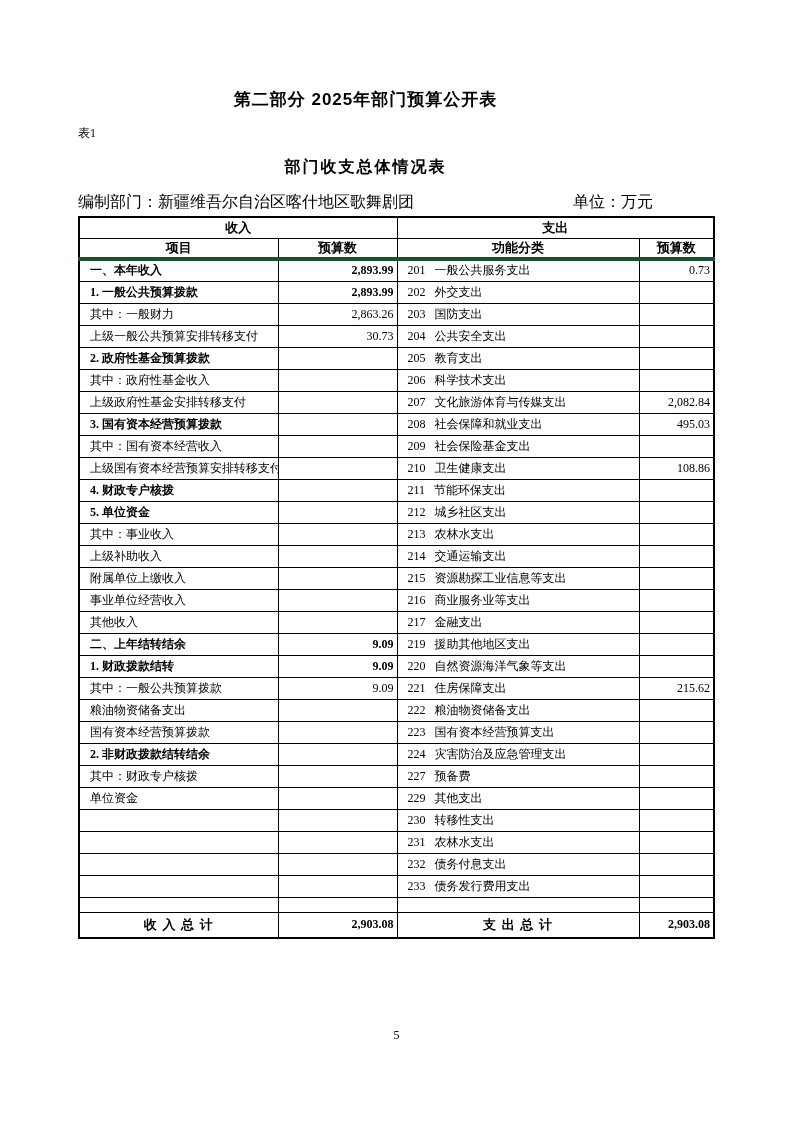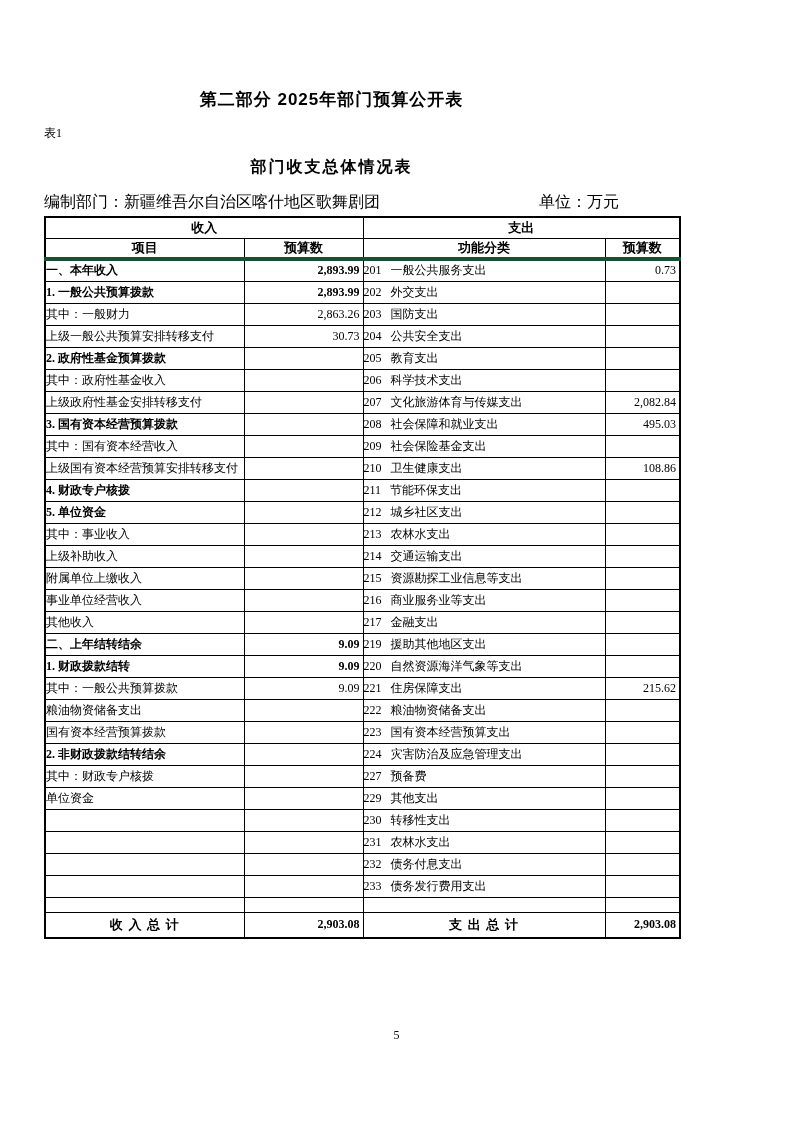--- a/index.html
+++ b/index.html
@@ -6,21 +6,21 @@
   html, body { background: #e8e8e8; }
   body { font-family: "Liberation Serif", "DejaVu Serif", serif; color: #000; }
   .page {
     position: relative;
     width: 793px;
     height: 1122px;
     background: #ffffff;
     margin: 0 auto;
     overflow: hidden;
   }
-  .content { width: 575px; margin-left: 44px; }
+  .content { width: 575px; margin-left: 78px; }
   .doc-title {
     margin-top: 88px;
     text-align: center;
     font-size: 17px;
     font-weight: bold;
     font-family: "Liberation Sans", sans-serif;
     letter-spacing: 1px;
   }
   .table-label { margin-top: 14px; font-size: 12px; text-align: left; }
   .doc-subtitle {
@@ -53,21 +53,21 @@
   }
   table.budget th {
     font-family: Liberation Mono, monospace;
     font-weight: bold;
     font-size: 13px;
     text-align: center;
     height: 21px;
   }
   tr.hdr2 th { border-bottom: 4px solid #14532d; }
   table.budget td { height: 22px; }
-  .item-cell, .func-cell { text-align: left; padding-left: 0; }
+  .item-cell, .func-cell { text-align: left; padding-left: 10px; }
   .item-cell.indent { }
   .num-cell { text-align: right; padding-right: 3px; }
   .bold { font-weight: bold; }
   .func-code { display: inline-block; margin-right: 9px; }
   tr.short td { height: 15px; }
   tr.total td { height: 26px; font-weight: bold; }
   tr.total .total-label {
     text-align: center;
     font-family: "Liberation Sans", sans-serif;
     font-size: 13px;

